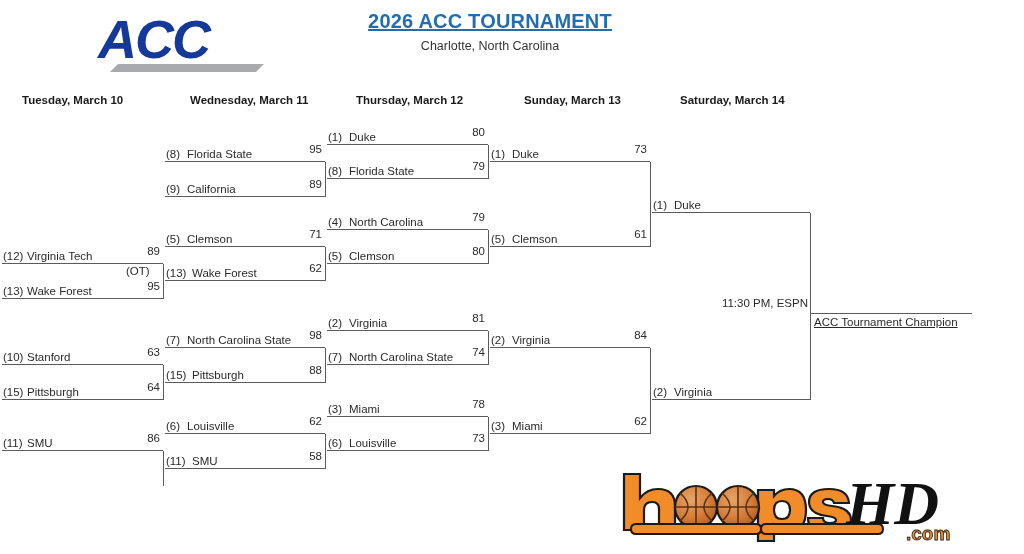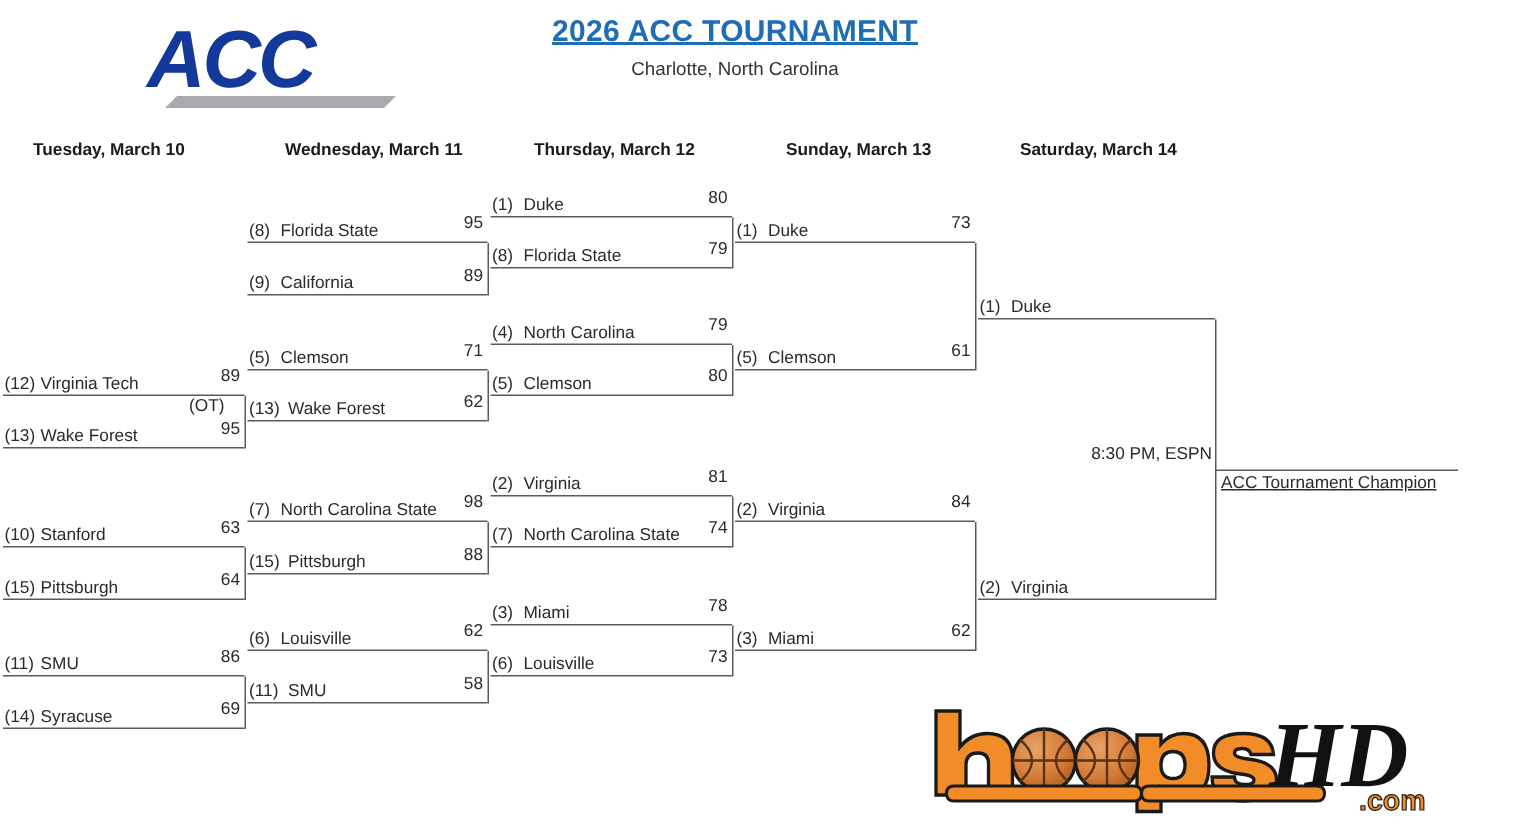--- a/index.html
+++ b/index.html
@@ -165,25 +165,20 @@
     <span class="team" style="left:25px;">Pittsburgh</span>
     <span class="score">64</span>
   </div>
   <div class="connector" style="left:163px; top:365px; height:35px;"></div>
 
   <div class="slot" style="left:2px; top:434px; width:161px;">
     <span class="seed">(11)</span>
     <span class="team" style="left:25px;">SMU</span>
     <span class="score">86</span>
   </div>
-  <div class="slot" style="left:2px; top:469px; width:161px;">
-    <span class="seed">(14)</span>
-    <span class="team" style="left:25px;">Syracuse</span>
-    <span class="score">69</span>
-  </div>
   <div class="connector" style="left:163px; top:451px; height:35px;"></div>
 
   <div class="slot" style="left:165px; top:145px; width:160px;">
     <span class="seed">(8)</span>
     <span class="team" style="left:22px;">Florida State</span>
     <span class="score">95</span>
   </div>
   <div class="slot" style="left:165px; top:180px; width:160px;">
     <span class="seed">(9)</span>
     <span class="team" style="left:22px;text-align:center;">California</span>
@@ -304,21 +299,21 @@
     <span class="team" style="left:22px;">Duke</span>
     <span class="score"></span>
   </div>
   <div class="slot" style="left:652px; top:383px; width:158px;">
     <span class="seed">(2)</span>
     <span class="team" style="left:22px;">Virginia</span>
     <span class="score"></span>
   </div>
   <div class="connector" style="left:810px; top:213px; height:187px;"></div>
 
-  <div class="final-note" style="left:676px; top:297px; width:132px;">8:30 PM, ESPN</div>
+  <div class="final-note" style="left:676px; top:297px; width:132px;">11:30 PM, ESPN</div>
   <div class="spur" style="left:810px; top:313px; width:162px;"></div>
   <div class="champ-label" style="left:814px; top:316px;">ACC Tournament Champion</div>
 
   <div class="hoopshd">
     <svg viewBox="0 0 360 80" width="360" height="80" xmlns="http://www.w3.org/2000/svg">
       <defs>
         <radialGradient id="ballg" cx="38%" cy="32%" r="72%">
           <stop offset="0%" stop-color="#E8A濃"></stop>
           <stop offset="0%" stop-color="#E5A469"></stop>
           <stop offset="55%" stop-color="#D9803C"></stop>

